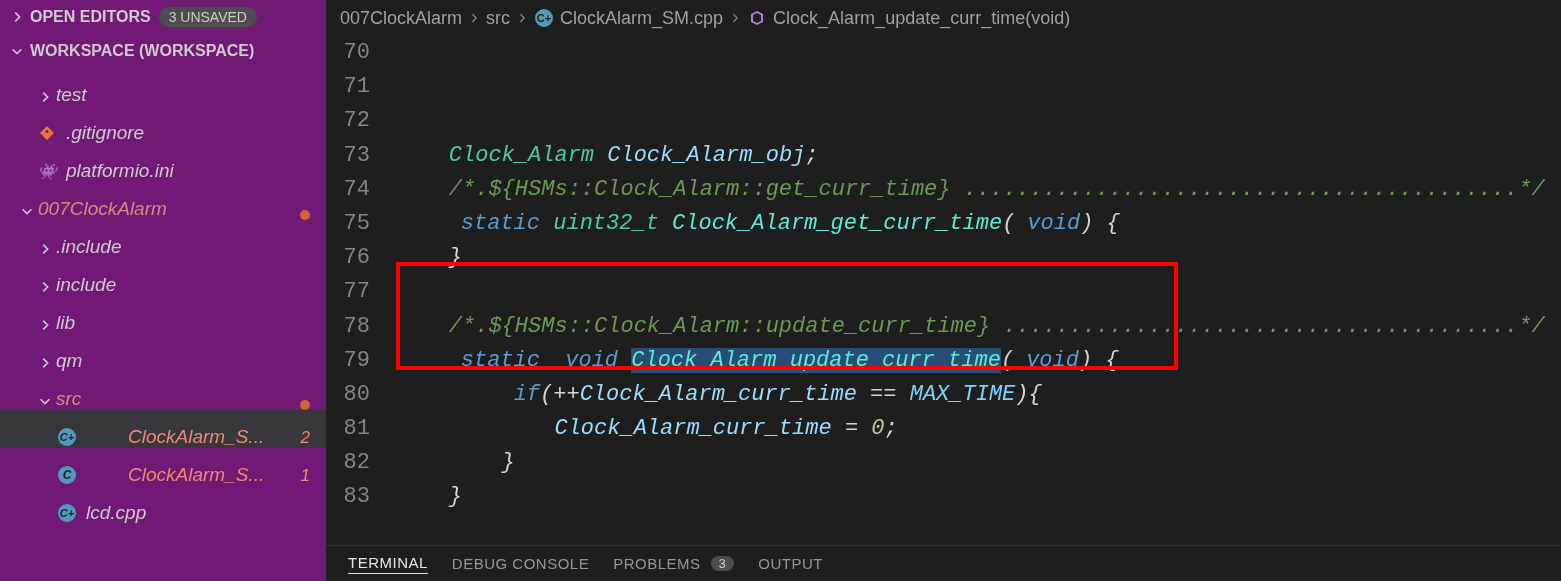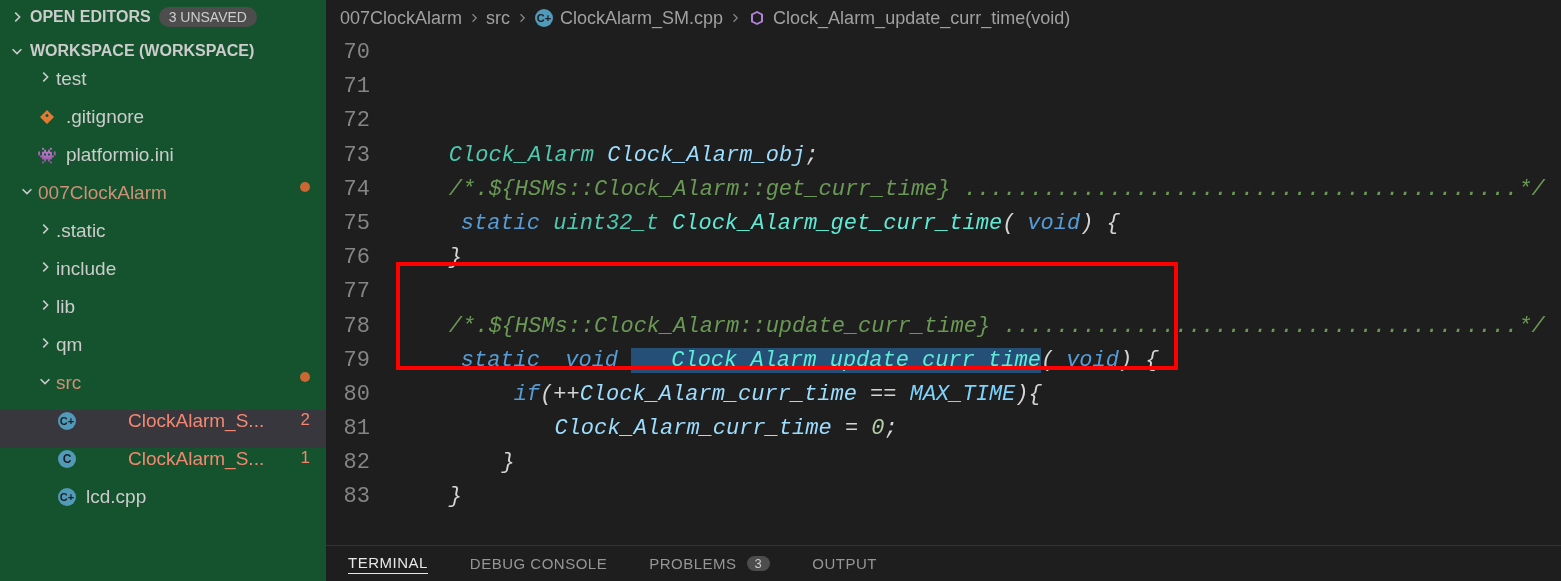--- a/index.html
+++ b/index.html
@@ -8,21 +8,21 @@
   background: #1e1e1e;
   color: #cccccc;
   width: 1561px;
   height: 581px;
   overflow: hidden;
   display: flex;
   font-size: 18px;
 }
 .sidebar {
   width: 326px;
-  background: #14532d;
+  background: #701a75;
   display: flex;
   flex-direction: column;
   flex-shrink: 0;
 }
 .section-header {
   display: flex;
   align-items: center;
   padding: 4px 8px;
   font-weight: 700;
   font-size: 16px;
@@ -48,26 +48,27 @@
   font-size: 14px;
   margin-left: 8px;
   font-weight: 400;
 }
 .tree {
   flex: 1;
   overflow-y: auto;
 }
 .tree-item {
   display: flex;
-  align-items: flex-start;
+  align-items: flex-end;
   height: 38px;
   padding-left: 16px;
   cursor: pointer;
   color: #cccccc;
   font-size: 19px;
+  font-style: italic;
 }
 .tree-item .chev { margin-right: 2px; }
 .tree-item .ficon {
   width: 22px;
   height: 22px;
   margin-right: 8px;
   display: inline-flex;
   align-items: center;
   justify-content: center;
 }
@@ -141,37 +142,36 @@
 .tok-type { color: #4ec9b0; }
 .tok-fn { color: #5eead4; }
 .tok-var { color: #9cdcfe; }
 .tok-const { color: #7dd3fc; }
 .tok-cmt { color: #6a9955; }
 .tok-num { color: #b5cea8; }
 .tok-punc { color: #d4d4d4; }
 .tok-op { color: #d4d4d4; }
 .sel {
   background: #264f78;
-  padding-left: 40px;
 }
 .highlight-box {
   position: absolute;
   border: 4px solid #ff0000;
   left: 0px;
   top: 226px;
   width: 782px;
   height: 108px;
   pointer-events: none;
 }
 .panel-tabs {
   display: flex;
   align-items: center;
   height: 36px;
   padding-left: 22px;
-  gap: 42px;
+  gap: 24px;
   border-top: 1px solid #333;
   background: #1e1e1e;
 }
 .panel-tabs .ptab {
   font-size: 15px;
   color: #969696;
   text-transform: uppercase;
   letter-spacing: 0.5px;
   cursor: pointer;
   display: flex;
@@ -267,21 +267,21 @@
         </span>
       <span class="folder-orange">007ClockAlarm</span>
       <span class="mod-dot"></span>
     </div>
     <div class="tree-item indent-1">
       <span class="chev">
           <svg width="14" height="14" viewBox="0 0 16 16">
             <path d="M6 3l5 5-5 5"></path>
           </svg>
         </span>
-      <span>.static</span>
+      <span>.include</span>
     </div>
     <div class="tree-item indent-1">
       <span class="chev">
           <svg width="14" height="14" viewBox="0 0 16 16">
             <path d="M6 3l5 5-5 5"></path>
           </svg>
         </span>
       <span>include</span>
     </div>
     <div class="tree-item indent-1">

